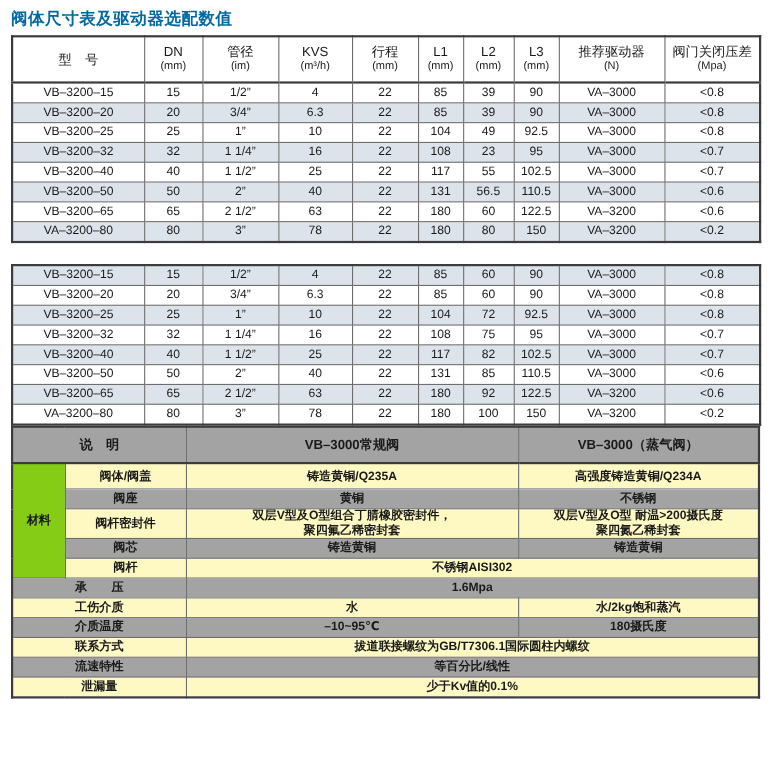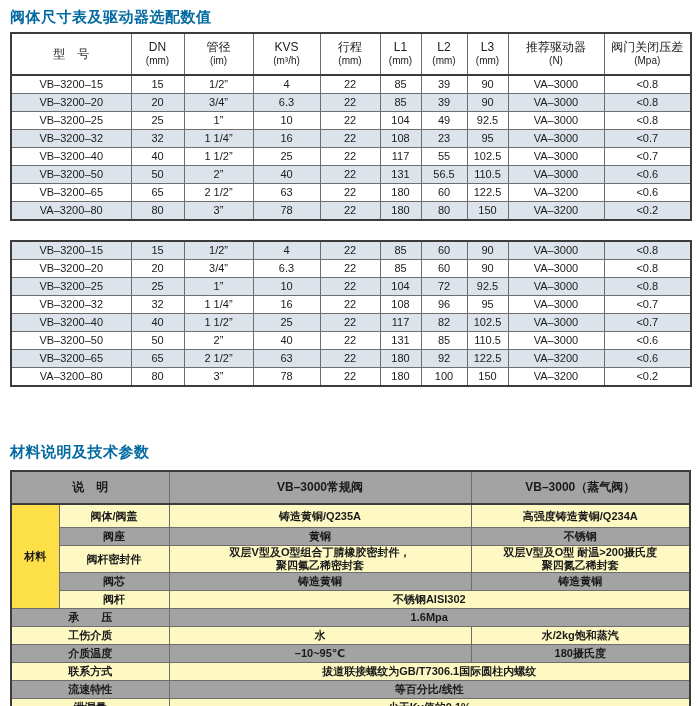--- a/index.html
+++ b/index.html
@@ -13,21 +13,21 @@
   .spec th{font-weight:normal;font-size:12px;line-height:14px;padding:6px 0;border-bottom:2px solid #3c3c3c;background:#ffffff;margin-left:25px;}
   .spec th .u{font-size:10px;}
   .spec td{font-size:11px;height:17px;line-height:15px;background:#ffffff;}
   .spec tr.shaded td{background:#dce3ea;}
   .spec2{margin-top:19px;}
   
   .mat{margin-bottom:4px;}
   .mat td{font-size:11px;font-weight:bold;height:17px;line-height:13px;background:#fef9c3;}
   .mat tr.hrow td{height:31px;font-size:12px;border-bottom:2px solid #3c3c3c;}
   .mat tr.shaded td{background:#a3a3a3;}
-  .mat td.white{background:#fde047;}
+  .mat td.white{background:#84cc16;}
   .mat tr.r22 td{height:22px;}
   .preline{white-space:pre-line;margin-left:37px;}
 </style>
 </head>
 <body>
 
 <div class="page">
 
   <div class="title">阀体尺寸表及驱动器选配数值</div>
 
@@ -237,21 +237,21 @@
           <td>VA–3000</td>
           <td>&lt;0.8</td>
         </tr>
         <tr>
           <td>VB–3200–32</td>
           <td>32</td>
           <td>1 1/4”</td>
           <td>16</td>
           <td>22</td>
           <td>108</td>
-          <td>96</td>
+          <td>75</td>
           <td>95</td>
           <td>VA–3000</td>
           <td>&lt;0.7</td>
         </tr>
         <tr class="shaded">
           <td>VB–3200–40</td>
           <td>40</td>
           <td>1 1/2”</td>
           <td>25</td>
           <td>22</td>
@@ -293,21 +293,20 @@
           <td>22</td>
           <td>180</td>
           <td>100</td>
           <td>150</td>
           <td>VA–3200</td>
           <td>&lt;0.2</td>
         </tr>
       </tbody>
   </table>
 
-  <div class="title title2">材料说明及技术参数</div>
 
   <table class="mat">
     <colgroup>
       <col style="width:48px">
         <col style="width:110px">
         <col style="width:302px">
         <col style="width:219px">
     </colgroup>
     <tbody>
       <tr class="shaded hrow">

